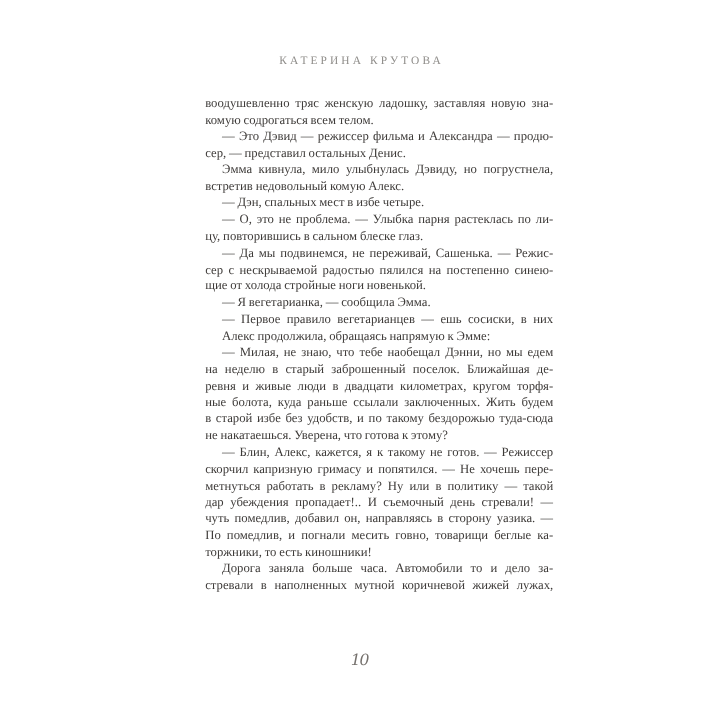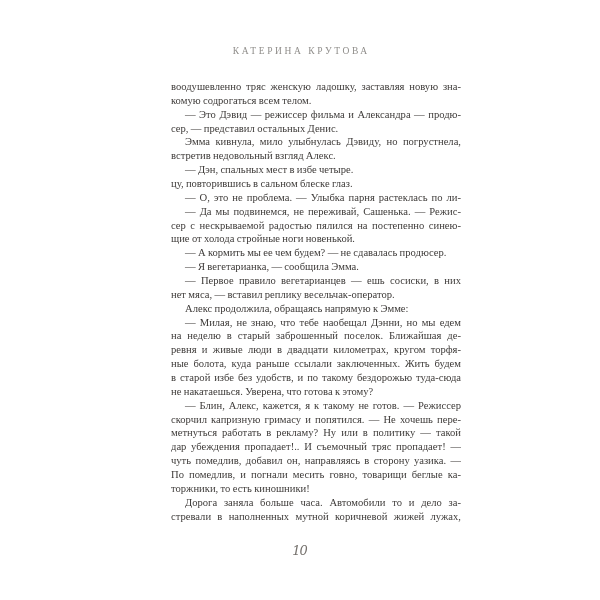--- a/index.html
+++ b/index.html
@@ -80,42 +80,40 @@
 <div class="page">
 
   <div class="running-header">КАТЕРИНА КРУТОВА</div>
 
   <div class="text-block">
     <div class="ln j">воодушевленно тряс женскую ладошку, заставляя новую зна-</div>
     <div class="ln l">комую содрогаться всем телом.</div>
     <div class="ln j ind">— Это Дэвид — режиссер фильма и Александра — продю-</div>
     <div class="ln l">сер, — представил остальных Денис.</div>
     <div class="ln j ind">Эмма кивнула, мило улыбнулась Дэвиду, но погрустнела,</div>
-    <div class="ln l">встретив недовольный взгляд Алекс.</div>
+    <div class="ln l">встретив недовольный комую Алекс.</div>
     <div class="ln l ind">— Дэн, спальных мест в избе четыре.</div>
+    <div class="ln j ind">— О, это не проблема. — Улыбка парня растеклась по ли-</div>
     <div class="ln l">цу, повторившись в сальном блеске глаз.</div>
-    <div class="ln j ind">— О, это не проблема. — Улыбка парня растеклась по ли-</div>
     <div class="ln j ind">— Да мы подвинемся, не переживай, Сашенька. — Режис-</div>
     <div class="ln j">сер с нескрываемой радостью пялился на постепенно синею-</div>
     <div class="ln l">щие от холода стройные ноги новенькой.</div>
-    <div class="ln l ind">— А кормить мы ее чем будем? — не сдавалась продюсер.</div>
     <div class="ln l ind">— Я вегетарианка, — сообщила Эмма.</div>
     <div class="ln j ind">— Первое правило вегетарианцев — ешь сосиски, в них</div>
-    <div class="ln l">нет мяса, — вставил реплику весельчак-оператор.</div>
     <div class="ln l ind">Алекс продолжила, обращаясь напрямую к Эмме:</div>
     <div class="ln j ind">— Милая, не знаю, что тебе наобещал Дэнни, но мы едем</div>
     <div class="ln j">на неделю в старый заброшенный поселок. Ближайшая де-</div>
     <div class="ln j">ревня и живые люди в двадцати километрах, кругом торфя-</div>
     <div class="ln j">ные болота, куда раньше ссылали заключенных. Жить будем</div>
     <div class="ln j">в старой избе без удобств, и по такому бездорожью туда-сюда</div>
     <div class="ln l">не накатаешься. Уверена, что готова к этому?</div>
     <div class="ln j ind">— Блин, Алекс, кажется, я к такому не готов. — Режиссер</div>
     <div class="ln j">скорчил капризную гримасу и попятился. — Не хочешь пере-</div>
     <div class="ln j">метнуться работать в рекламу? Ну или в политику — такой</div>
-    <div class="ln j">дар убеждения пропадает!.. И съемочный тряс пропадает! —</div>
+    <div class="ln j">дар убеждения пропадает!.. И съемочный день стревали! —</div>
     <div class="ln j">чуть помедлив, добавил он, направляясь в сторону уазика. —</div>
     <div class="ln j">По помедлив, и погнали месить говно, товарищи беглые ка-</div>
     <div class="ln l">торжники, то есть киношники!</div>
     <div class="ln j ind">Дорога заняла больше часа. Автомобили то и дело за-</div>
     <div class="ln j">стревали в наполненных мутной коричневой жижей лужах,</div>
   </div>
 
   <div class="folio">
     <span class="swash">10</span>
   </div>

